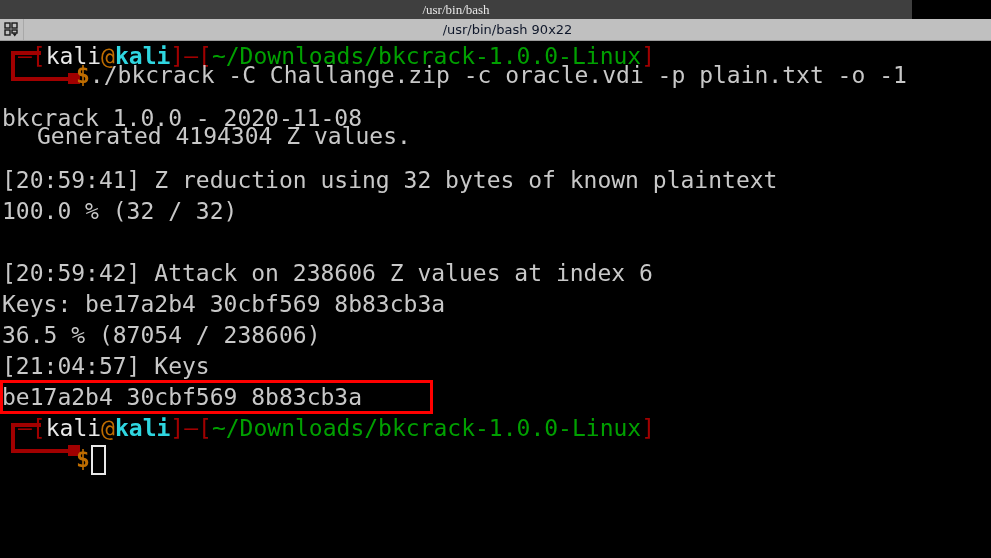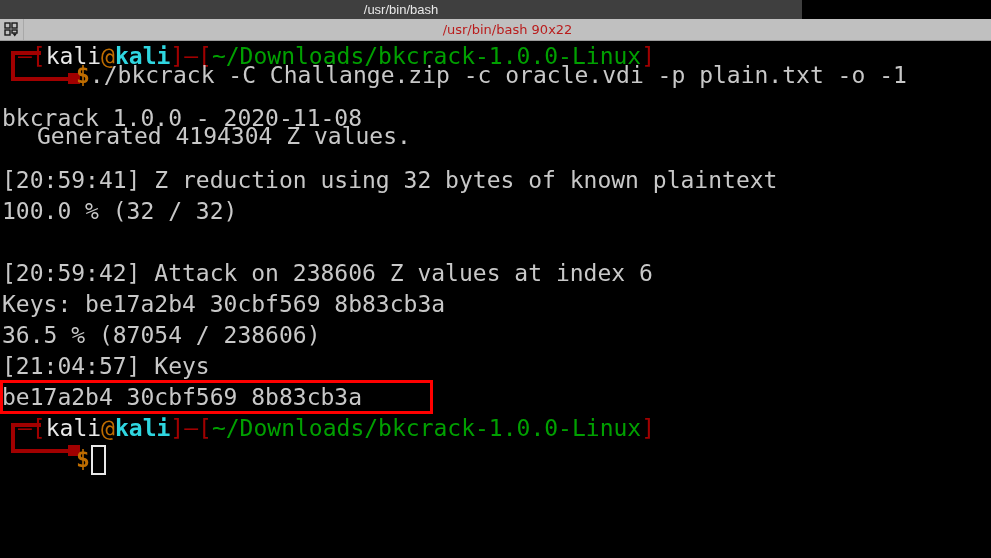--- a/index.html
+++ b/index.html
@@ -11,25 +11,25 @@
     width: 991px;
     height: 558px;
     overflow: hidden;
     font-family: "DejaVu Sans Mono", monospace;
   }
 
   
   #titlebar {
     position: absolute;
     left: 0; top: 0;
-    width: 802px;
+    width: 912px;
     height: 19px;
     background: #3f3f3f;
     color: #e8e8e8;
-    font-family: Liberation Sans, sans-serif;
+    font-family: Liberation Serif, serif;
     font-size: 13px;
     line-height: 19px;
     text-align: center;
     white-space: nowrap;
     overflow: hidden;
   }
 
   
   #tabbar {
     position: absolute;
@@ -52,21 +52,21 @@
   }
   #tab-label {
     position: absolute;
     left: 24px; top: 0;
     right: 0;
     height: 21px;
     line-height: 21px;
     text-align: center;
     font-family: "DejaVu Sans", sans-serif;
     font-size: 13px;
-    color: #b91c1c;
+    color: #0f172a;
     white-space: nowrap;
     overflow: hidden;
   }
 
   
   #terminal {
     position: absolute;
     left: 0; top: 41px;
     width: 991px;
     height: 517px;

